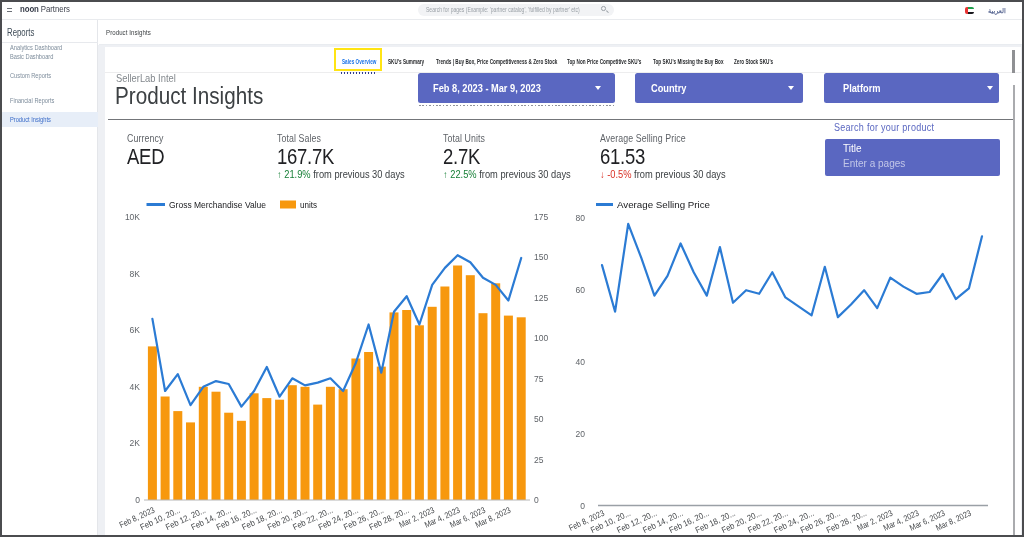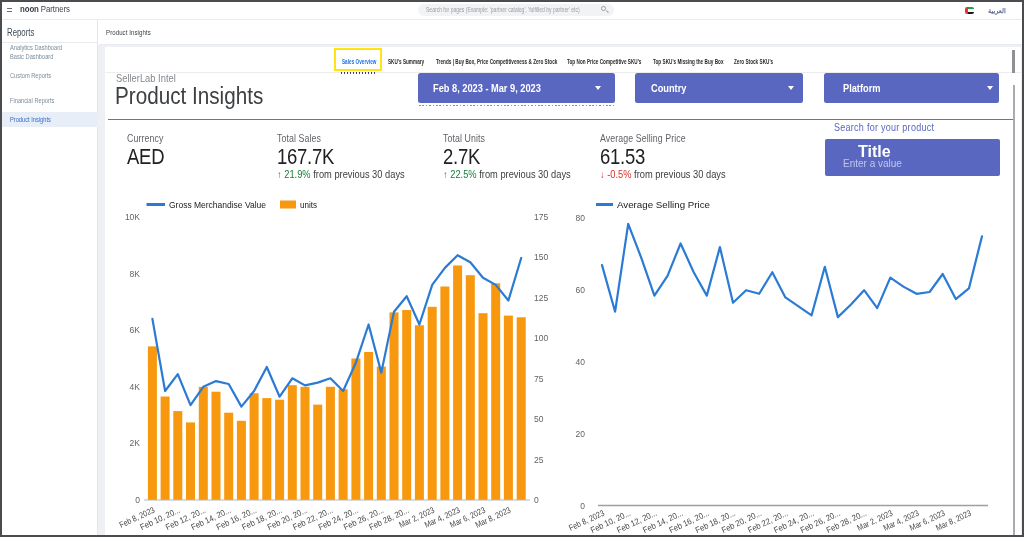--- a/index.html
+++ b/index.html
@@ -106,22 +106,22 @@
 <div class="abs mval" style="left:277px;top:145px">167.7K</div>
 <div class="abs mdelta" style="left:277px;top:169px"><span class="up"><b>↑</b> 21.9%</span> from previous 30 days</div>
 <div class="abs mlabel" style="left:443px;top:133px">Total Units</div>
 <div class="abs mval" style="left:443px;top:145px">2.7K</div>
 <div class="abs mdelta" style="left:443px;top:169px"><span class="up"><b>↑</b> 22.5%</span> from previous 30 days</div>
 <div class="abs mlabel" style="left:600px;top:133px">Average Selling Price</div>
 <div class="abs mval" style="left:600px;top:145px">61.53</div>
 <div class="abs mdelta" style="left:600px;top:169px"><span class="dn"><b>↓</b> -0.5%</span> from previous 30 days</div>
 <div class="abs sfyp">Search for your product</div>
 <div class="abs tbox">
-    <div style="position:absolute;left:33px;top:4px;font-size:16px;font-weight:bold;color:#fff;">Title</div>
-    <div style="position:absolute;left:18px;top:19px;font-size:10px;color:rgba(255,255,255,0.62);">Enter a value</div>
+    <div style="position:absolute;left:18px;top:4px;font-size:10px;font-weight:normal;color:#fff;">Title</div>
+    <div style="position:absolute;left:18px;top:19px;font-size:10px;color:rgba(255,255,255,0.62);">Enter a pages</div>
   </div>
 <div class="abs sthumb"></div>
 <div class="abs strack"></div>
 <svg width="1024" height="537" style="position:absolute;left:0;top:0">
 <line x1="146.5" y1="204.5" x2="165" y2="204.5" stroke="#2B7BD4" stroke-width="3"></line>
 <text x="169" y="208" font-size="9.5" fill="#202124" textLength="97" lengthAdjust="spacingAndGlyphs">Gross Merchandise Value</text>
 <rect x="280" y="200.5" width="16" height="8" fill="#F7980E"></rect>
 <text x="300" y="208" font-size="9.5" fill="#202124" textLength="17" lengthAdjust="spacingAndGlyphs">units</text>
 <text x="140" y="503.0" font-size="8.5" fill="#5f6368" text-anchor="end">0</text>
 <text x="140" y="446.4" font-size="8.5" fill="#5f6368" text-anchor="end">2K</text>

